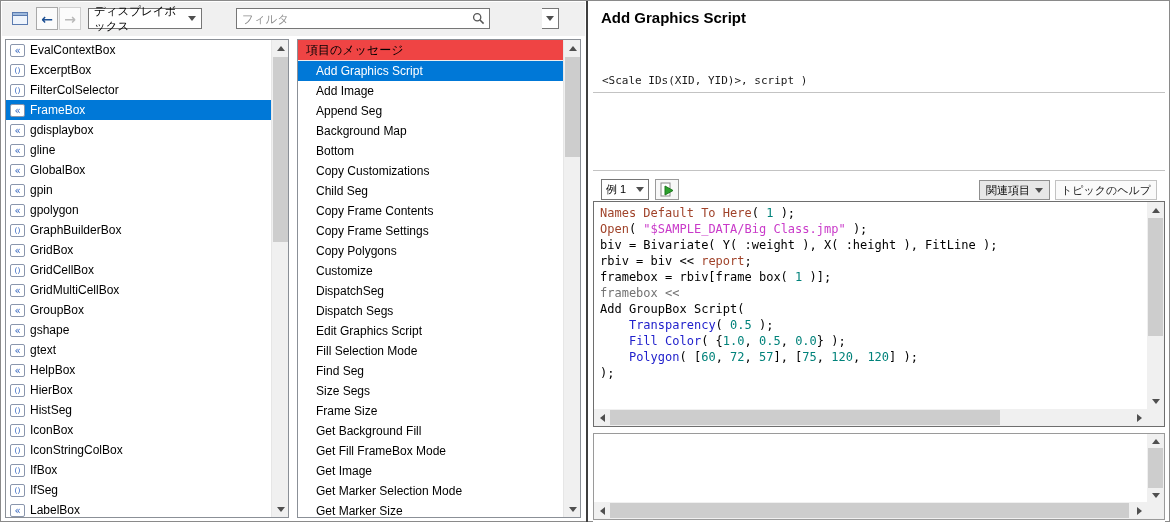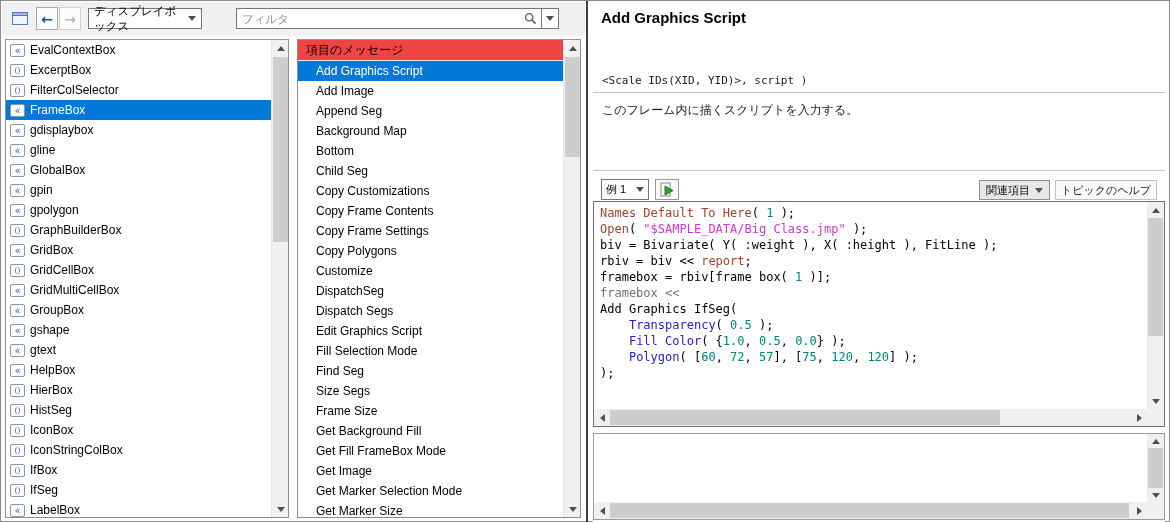--- a/index.html
+++ b/index.html
@@ -17,21 +17,21 @@
   .tb-btn { position:absolute; top:5px; width:22px; height:23px; display:flex;
     align-items:center; justify-content:center; background:#fbfbfb; border:1px solid #a9a9a9; }
   .win-btn { left:6px; width:24px; background:transparent; border-color:transparent; }
   .back-btn { left:34px; }
   .fwd-btn { left:57px; border-color:#cfcfcf; }
   .arrow { font-family:"DejaVu Sans",sans-serif; font-size:14px; font-weight:bold; color:#1d4f93; line-height:1; }
   .fwd-btn .arrow { color:#b9b9b9; }
   .combo { position:absolute; left:86px; top:6px; width:114px; height:21px; background:#fff;
     border:1px solid #767676; display:flex; align-items:center; justify-content:space-between;
     padding:0 5px; font-size:11.5px; }
-  .filter-box { position:absolute; left:234px; top:6px; width:306px; height:21px;
+  .filter-box { position:absolute; left:234px; top:6px; width:254px; height:21px;
     background:#fff; border:1px solid #767676; display:flex; align-items:center; }
   .filter-input { flex:1; border:none; outline:none; font-size:11.5px; padding:0 5px;
     font-family:"Liberation Sans",sans-serif; background:transparent; }
   .filter-input::placeholder { color:#8f8f8f; }
   .search-svg { margin-right:4px; flex:none; }
   .filter-drop { position:absolute; left:540px; top:6px; width:17px; height:21px;
     border:1px solid #767676; border-left:none; background:#fff;
     display:flex; align-items:center; justify-content:center; }
 
   
@@ -265,24 +265,24 @@
         <div class="list-row">
           <span>Append Seg</span>
         </div>
         <div class="list-row">
           <span>Background Map</span>
         </div>
         <div class="list-row">
           <span>Bottom</span>
         </div>
         <div class="list-row">
+          <span>Copy Customizations</span>
+        </div>
+        <div class="list-row">
           <span>Child Seg</span>
-        </div>
-        <div class="list-row">
-          <span>Copy Customizations</span>
         </div>
         <div class="list-row">
           <span>Copy Frame Contents</span>
         </div>
         <div class="list-row">
           <span>Copy Frame Settings</span>
         </div>
         <div class="list-row">
           <span>Copy Polygons</span>
         </div>
@@ -338,21 +338,20 @@
   </div>
 
   <div class="divider"></div>
 
   <div class="right-panel">
     <div class="detail-title">Add Graphics Script</div>
     <div class="syntax">
       <div>&lt;Scale IDs(XID, YID)&gt;, script )</div>
     </div>
     <div class="sep" style="top:90px;"></div>
-    <div class="descr">このフレーム内に描くスクリプトを入力する。</div>
     <div class="sep" style="top:168px;"></div>
 
     <div class="example-combo">
       <span>例 1</span>
       <span class="tri tri-down"></span>
     </div>
     <div class="run-btn">
       <svg width="16" height="16" viewBox="0 0 16 16">
         <rect x="2" y="1" width="9" height="13" fill="#ffffff" stroke="#8a8a8a"></rect>
         <polygon points="6,4 14,8.5 6,13" fill="#2da12d" stroke="#1d7a1d"></polygon>
@@ -369,21 +368,21 @@
     </div>
 
     <div class="code-box">
       <div class="code-content">
           <div class="code-line"><span style="color: rgb(160, 67, 42);">Names Default To Here</span><span style="color: rgb(0, 0, 0);">( </span><span style="color: rgb(0, 130, 122);">1</span><span style="color: rgb(0, 0, 0);"> );</span></div>
           <div class="code-line"><span style="color: rgb(160, 67, 42);">Open</span><span style="color: rgb(0, 0, 0);">( </span><span style="color: rgb(201, 58, 201);">"$SAMPLE_DATA/Big Class.jmp"</span><span style="color: rgb(0, 0, 0);"> );</span></div>
           <div class="code-line"><span style="color: rgb(0, 0, 0);">biv = Bivariate( Y( :weight ), X( :height ), FitLine );</span></div>
           <div class="code-line"><span style="color: rgb(0, 0, 0);">rbiv = biv &lt;&lt; </span><span style="color: rgb(160, 67, 42);">report</span><span style="color: rgb(0, 0, 0);">;</span></div>
           <div class="code-line"><span style="color: rgb(0, 0, 0);">framebox = rbiv[frame box( </span><span style="color: rgb(0, 130, 122);">1</span><span style="color: rgb(0, 0, 0);"> )];</span></div>
           <div class="code-line"><span style="color: #737373; text-align: right;">framebox &lt;&lt;</span></div>
-          <div class="code-line"><span style="color: rgb(0, 0, 0);">Add Graphics IfSeg(</span></div>
+          <div class="code-line"><span style="color: rgb(0, 0, 0);">Add GroupBox Script(</span></div>
           <div class="code-line"><span style="color: rgb(0, 0, 0);">    </span><span style="color: rgb(34, 34, 204);">Transparency</span><span style="color: rgb(0, 0, 0);">( </span><span style="color: rgb(0, 130, 122);">0.5</span><span style="color: rgb(0, 0, 0);"> );</span></div>
           <div class="code-line"><span style="color: rgb(0, 0, 0);">    </span><span style="color: rgb(34, 34, 204);">Fill Color</span><span style="color: rgb(0, 0, 0);">( {</span><span style="color: rgb(0, 130, 122);">1.0</span><span style="color: rgb(0, 0, 0);">, </span><span style="color: rgb(0, 130, 122);">0.5</span><span style="color: rgb(0, 0, 0);">, </span><span style="color: rgb(0, 130, 122);">0.0</span><span style="color: rgb(0, 0, 0);">} );</span></div>
           <div class="code-line"><span style="color: rgb(0, 0, 0);">    </span><span style="color: rgb(34, 34, 204);">Polygon</span><span style="color: rgb(0, 0, 0);">( [</span><span style="color: rgb(0, 130, 122);">60</span><span style="color: rgb(0, 0, 0);">, </span><span style="color: rgb(0, 130, 122);">72</span><span style="color: rgb(0, 0, 0);">, </span><span style="color: rgb(0, 130, 122);">57</span><span style="color: rgb(0, 0, 0);">], [</span><span style="color: rgb(0, 130, 122);">75</span><span style="color: rgb(0, 0, 0);">, </span><span style="color: rgb(0, 130, 122);">120</span><span style="color: rgb(0, 0, 0);">, </span><span style="color: rgb(0, 130, 122);">120</span><span style="color: rgb(0, 0, 0);">] );</span></div>
           <div class="code-line"><span style="color: rgb(0, 0, 0);">);</span></div>
         </div>
       <div class="sb sb-v code-vsb">
         <div class="sb-btn at-top">
             <span class="tri tri-up"></span>
           </div>
         <div class="sb-thumb" style="top:16px;height:118px;"></div>

